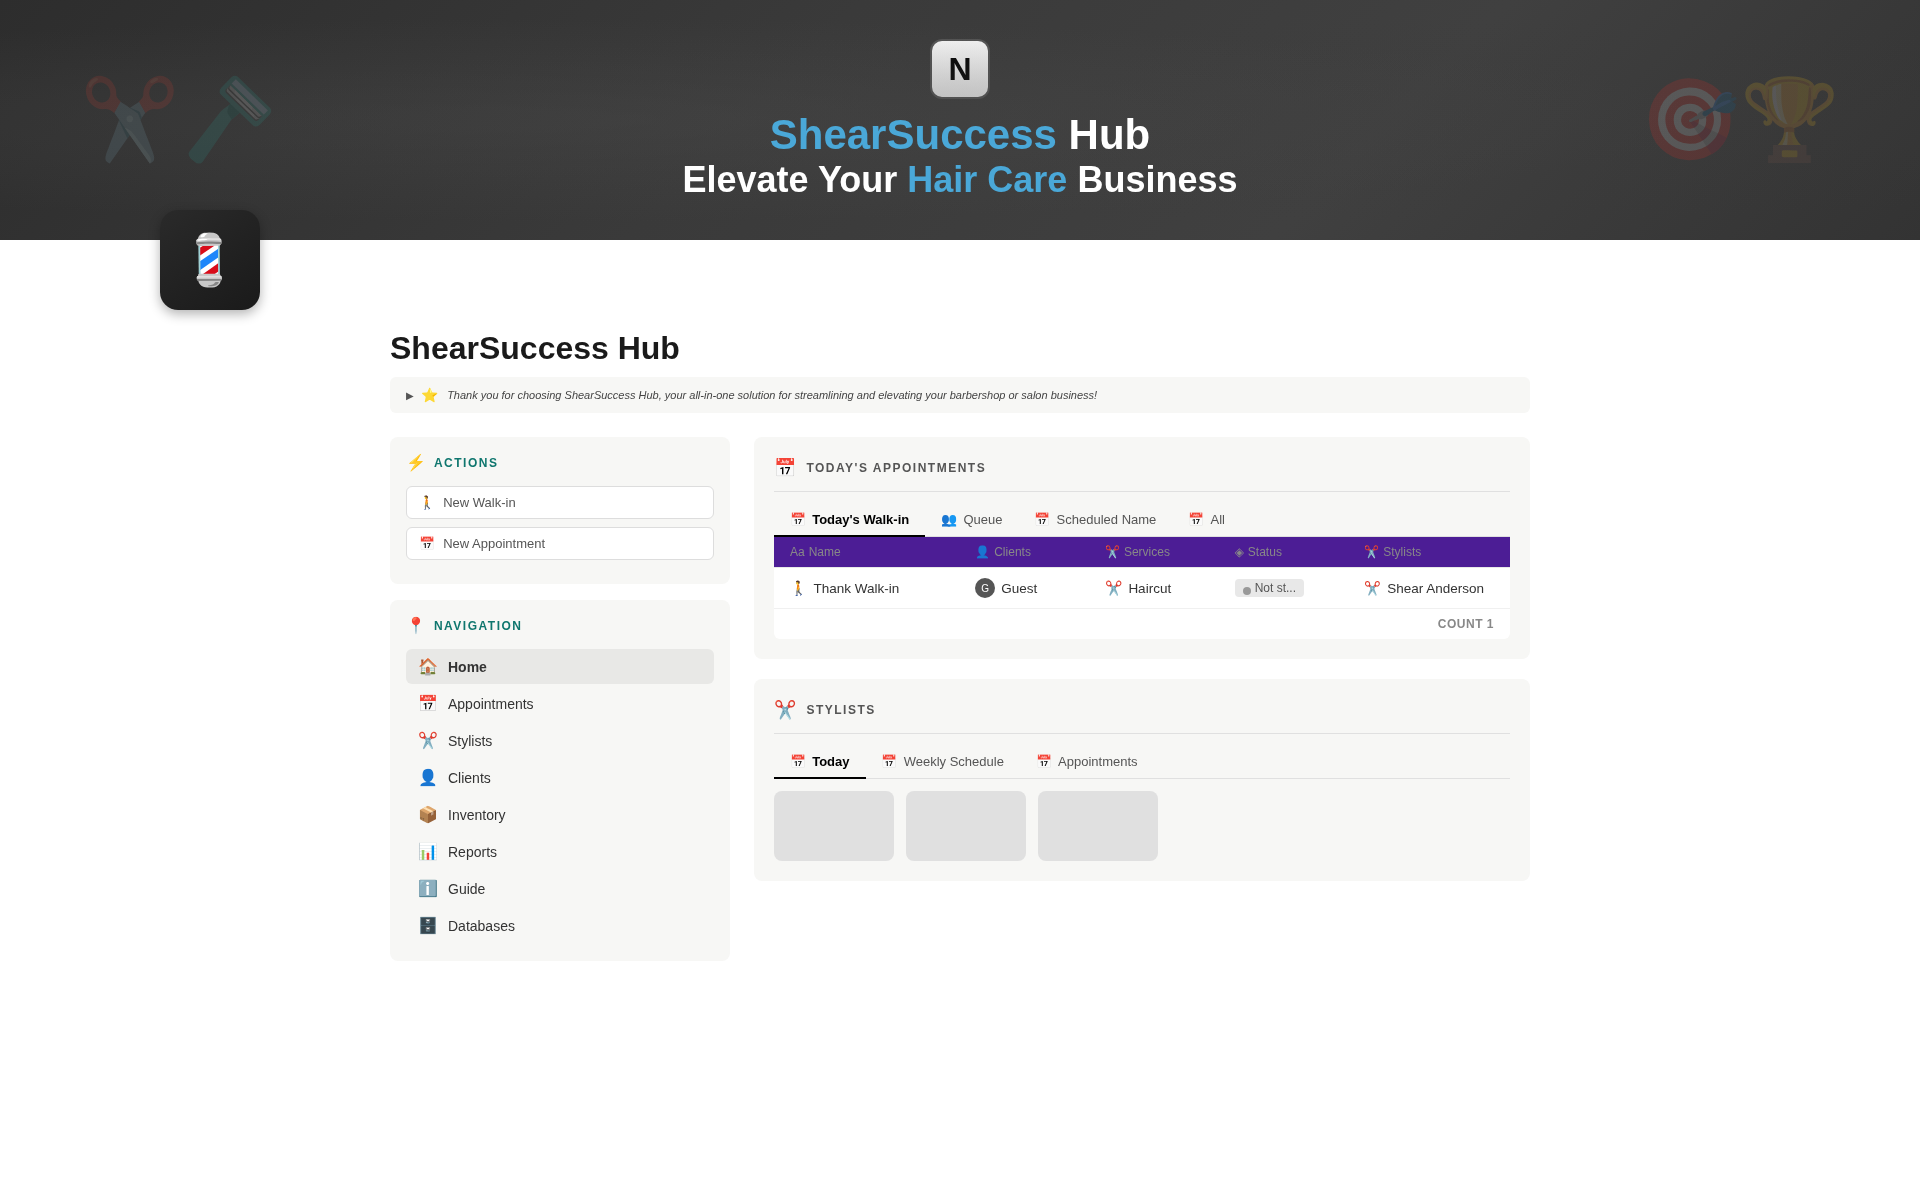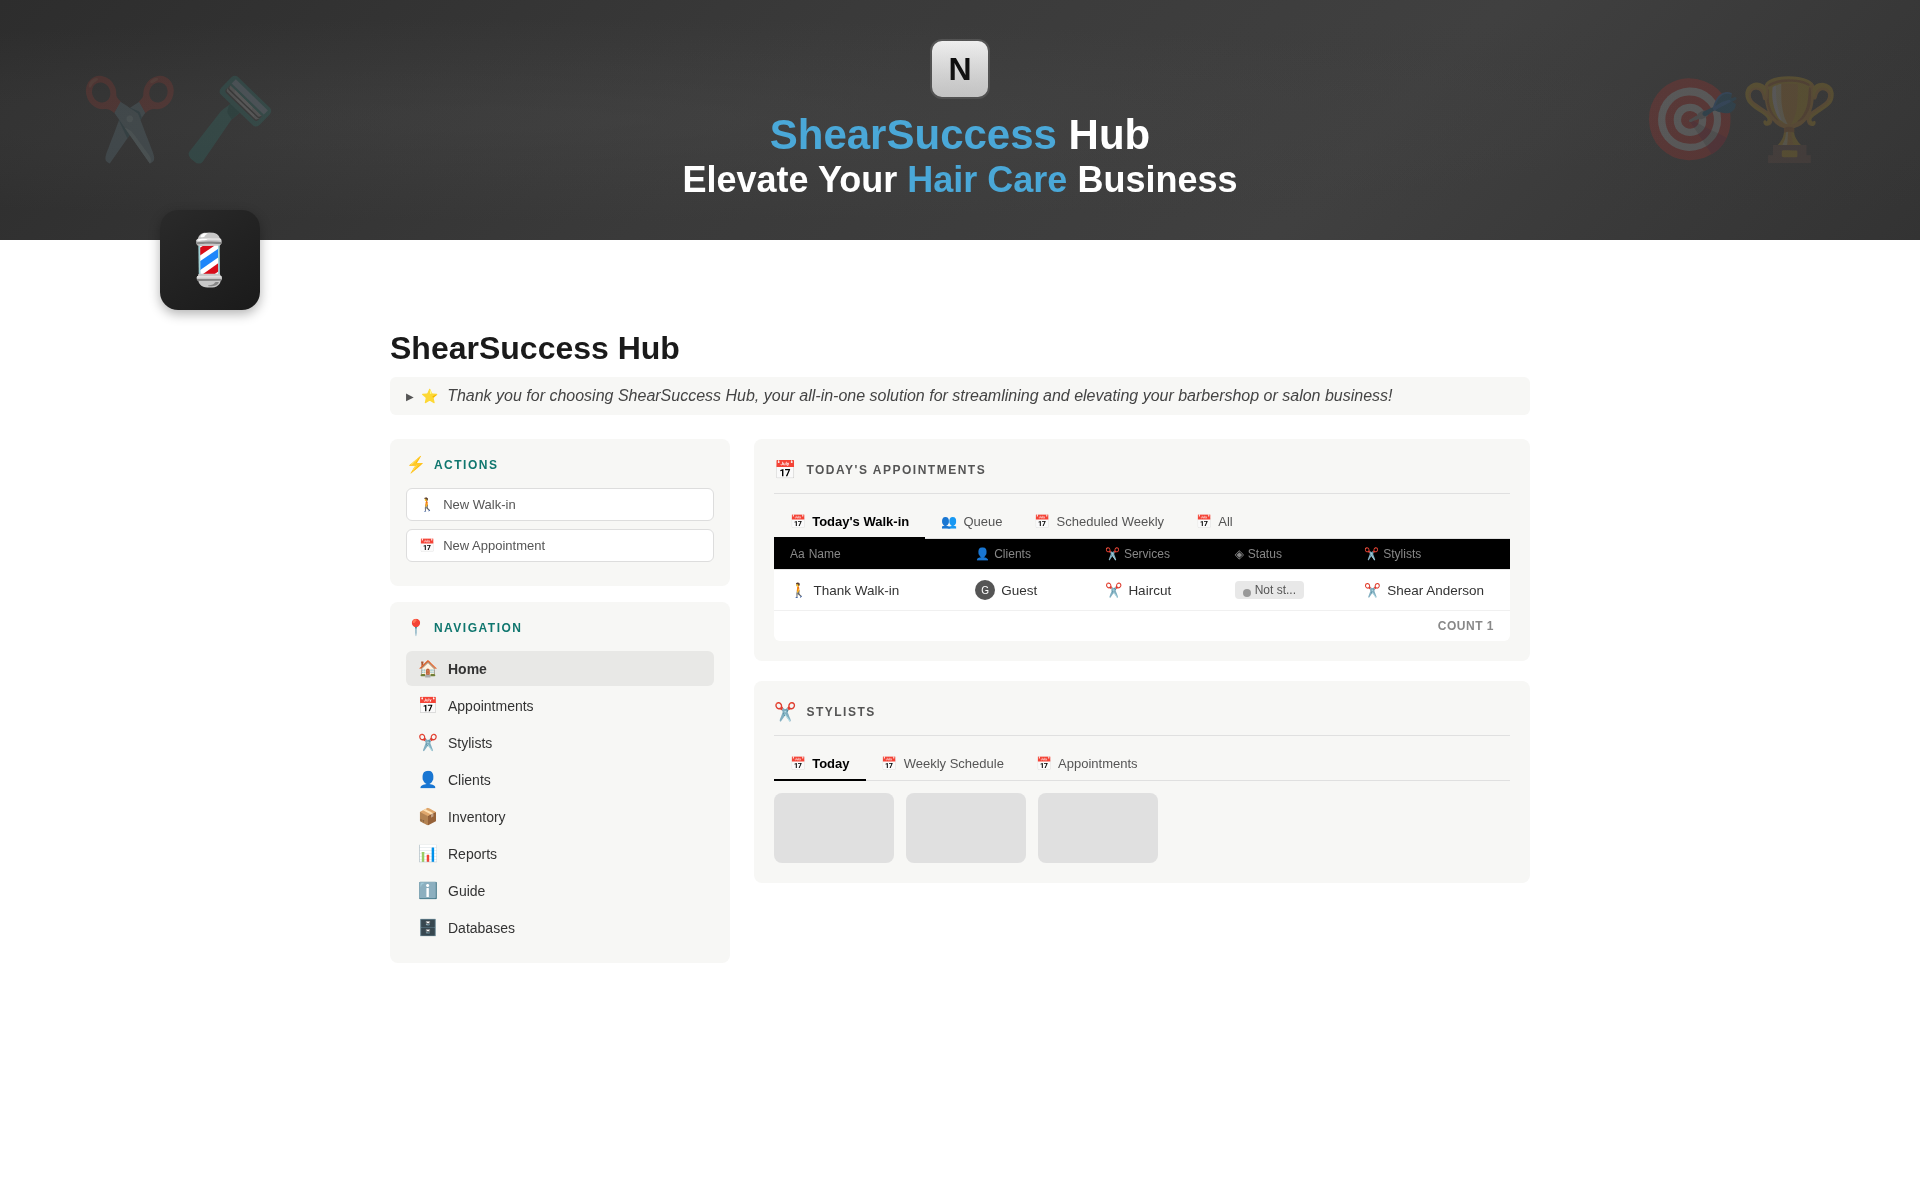--- a/index.html
+++ b/index.html
@@ -97,21 +97,21 @@
       background: #f7f7f5;
       border-radius: 6px;
       padding: 10px 16px;
       display: flex;
       align-items: center;
       gap: 8px;
       margin-bottom: 24px;
       cursor: pointer;
     }
     .callout-bar .toggle-arrow { font-size: 10px; color: #555; }
-    .callout-bar .callout-text { font-size: 16px; color: #444; font-style: italic; font-weight: 500; }
+    .callout-bar .callout-text { font-size: 11px; color: #444; font-style: italic; font-weight: 500; }
 
     
     .main-layout {
       display: flex;
       gap: 24px;
       align-items: flex-start;
     }
 
     
     .sidebar {
@@ -235,21 +235,21 @@
 
     
     .table-wrap {
       background: #fff;
       border-radius: 0 0 6px 6px;
       overflow: hidden;
     }
     .table-header {
       display: grid;
       grid-template-columns: 1fr 0.7fr 0.7fr 0.7fr 0.7fr;
-      background: #000000;
+      background: #4c1d95;
       padding: 8px 16px;
       border-bottom: 1px solid #e8e8e8;
     }
     .table-col-header {
       font-size: 12px;
       color: #888;
       font-weight: 500;
       display: flex;
       align-items: center;
       gap: 4px;
@@ -427,21 +427,21 @@
           <div class="tab-item active">
             <span>📅</span>
             <span>Today's Walk-in</span>
           </div>
           <div class="tab-item">
             <span>👥</span>
             <span>Queue</span>
           </div>
           <div class="tab-item">
             <span>📅</span>
-            <span>Scheduled Weekly</span>
+            <span>Scheduled Name</span>
           </div>
           <div class="tab-item">
             <span>📅</span>
             <span>All</span>
           </div>
         </div>
 
         <div class="table-wrap">
           <div class="table-header">
             <div class="table-col-header">

